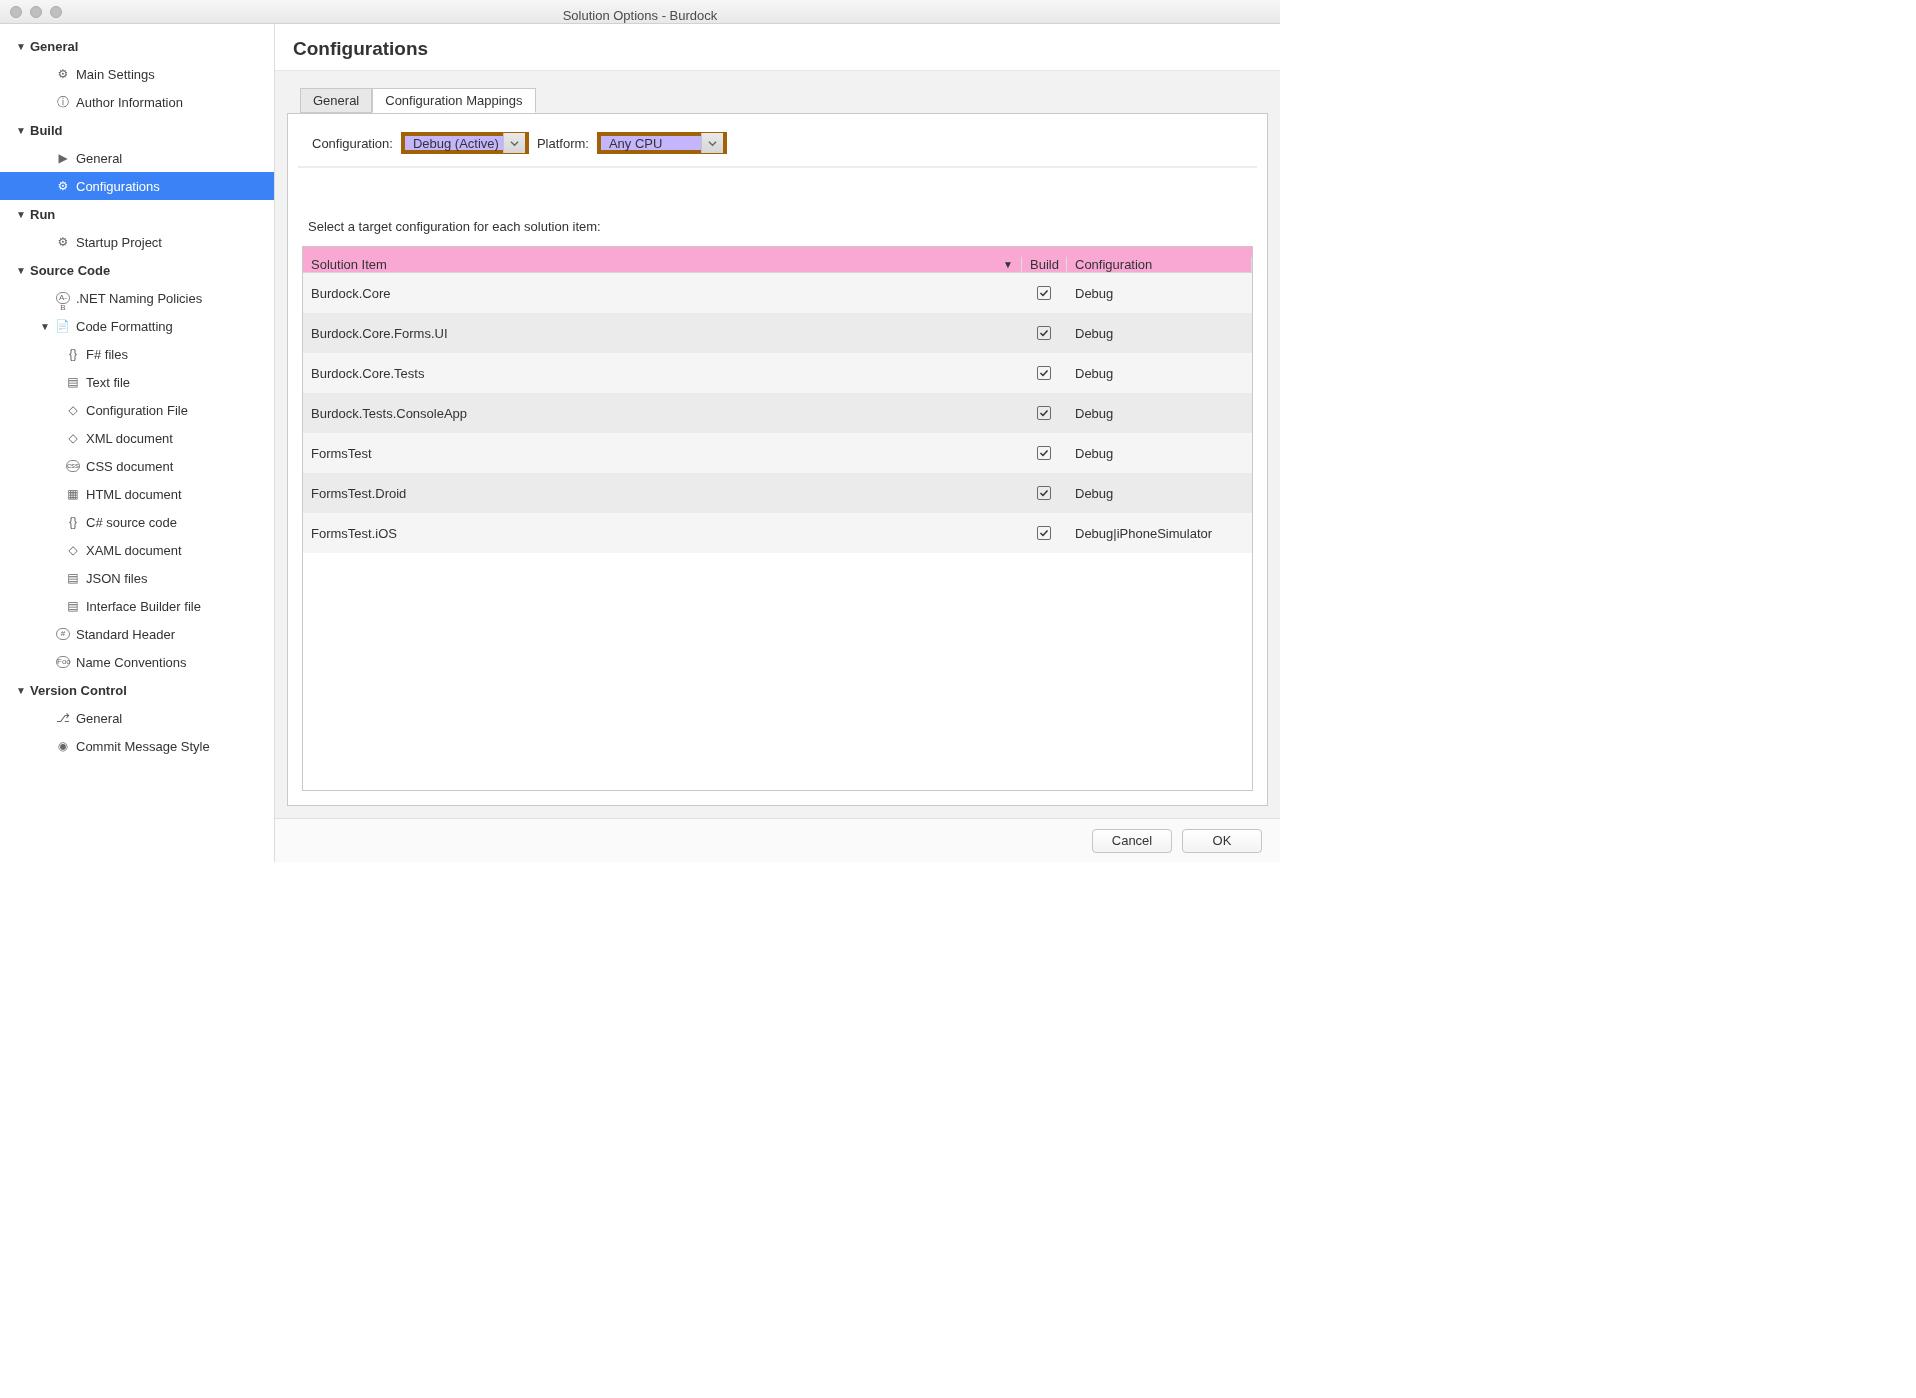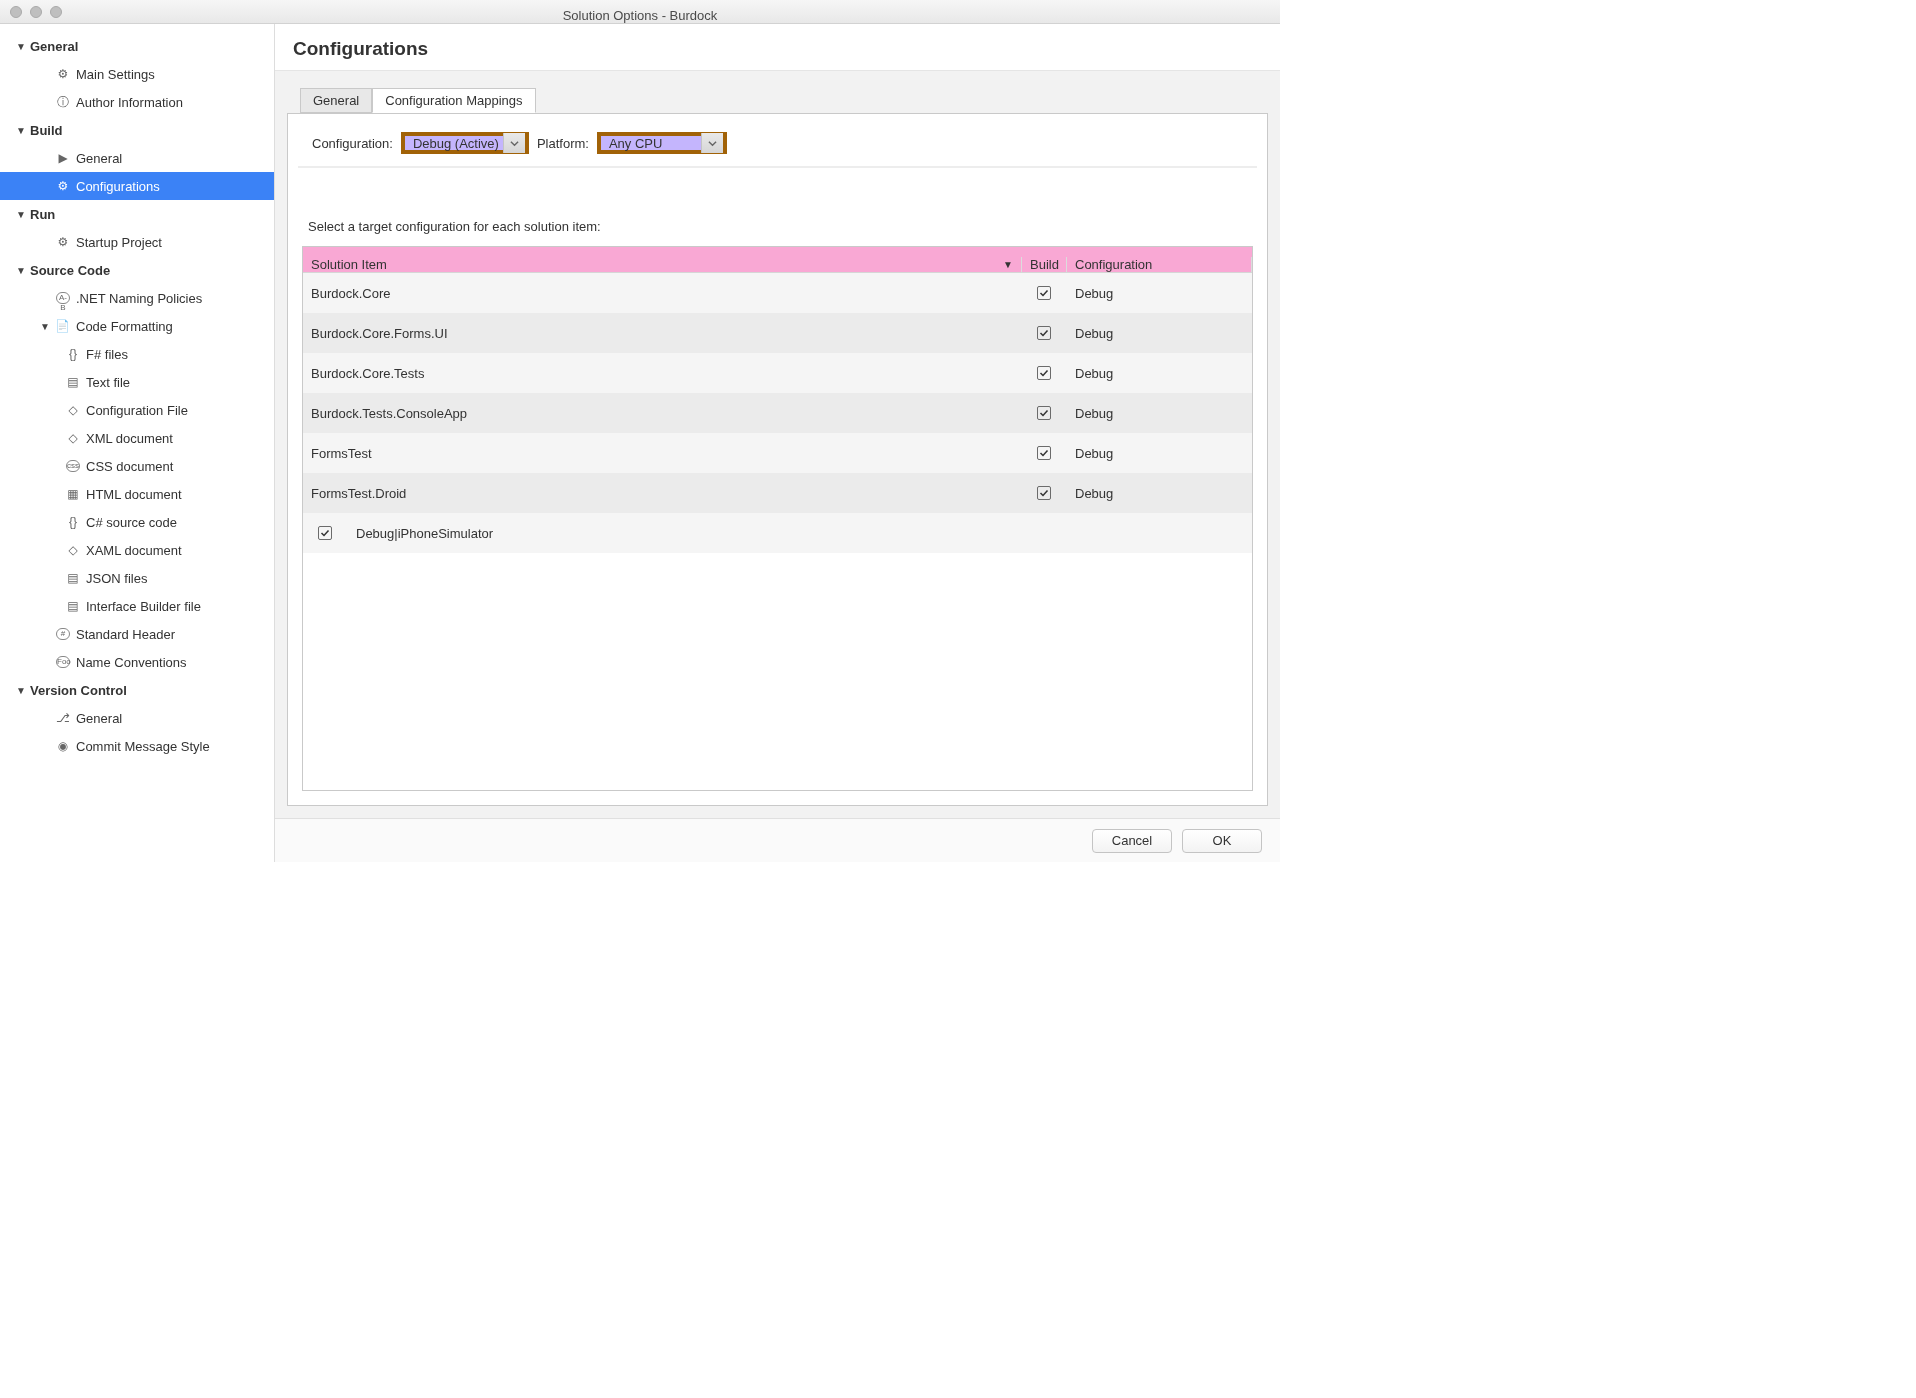--- a/index.html
+++ b/index.html
@@ -330,20 +330,21 @@
                 <div class="grid-row">
                   <div class="col col-name">FormsTest.Droid</div>
                   <div class="col col-build"><span class="checkbox">
                       <svg viewBox="0 0 10 10">
                         <path d="M1.5 5 L4 7.5 L8.5 2.5" fill="none" stroke="#333" stroke-width="1.5"></path>
                       </svg>
                     </span></div>
                   <div class="col col-config">Debug</div>
                 </div>
                 <div class="grid-row">
+                  <div class="col col-name">FormsTest.iOS</div>
                   <div class="col col-build"><span class="checkbox">
                       <svg viewBox="0 0 10 10">
                         <path d="M1.5 5 L4 7.5 L8.5 2.5" fill="none" stroke="#333" stroke-width="1.5"></path>
                       </svg>
                     </span></div>
                   <div class="col col-config">Debug|iPhoneSimulator</div>
                 </div>
               </div>
           </div>
         </div>

